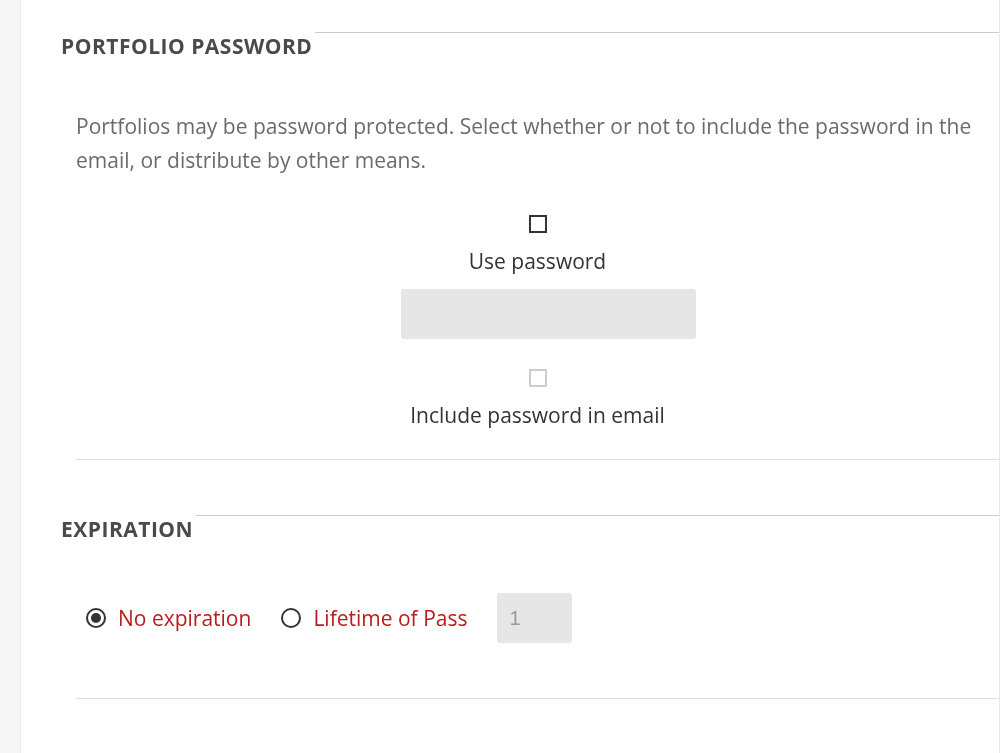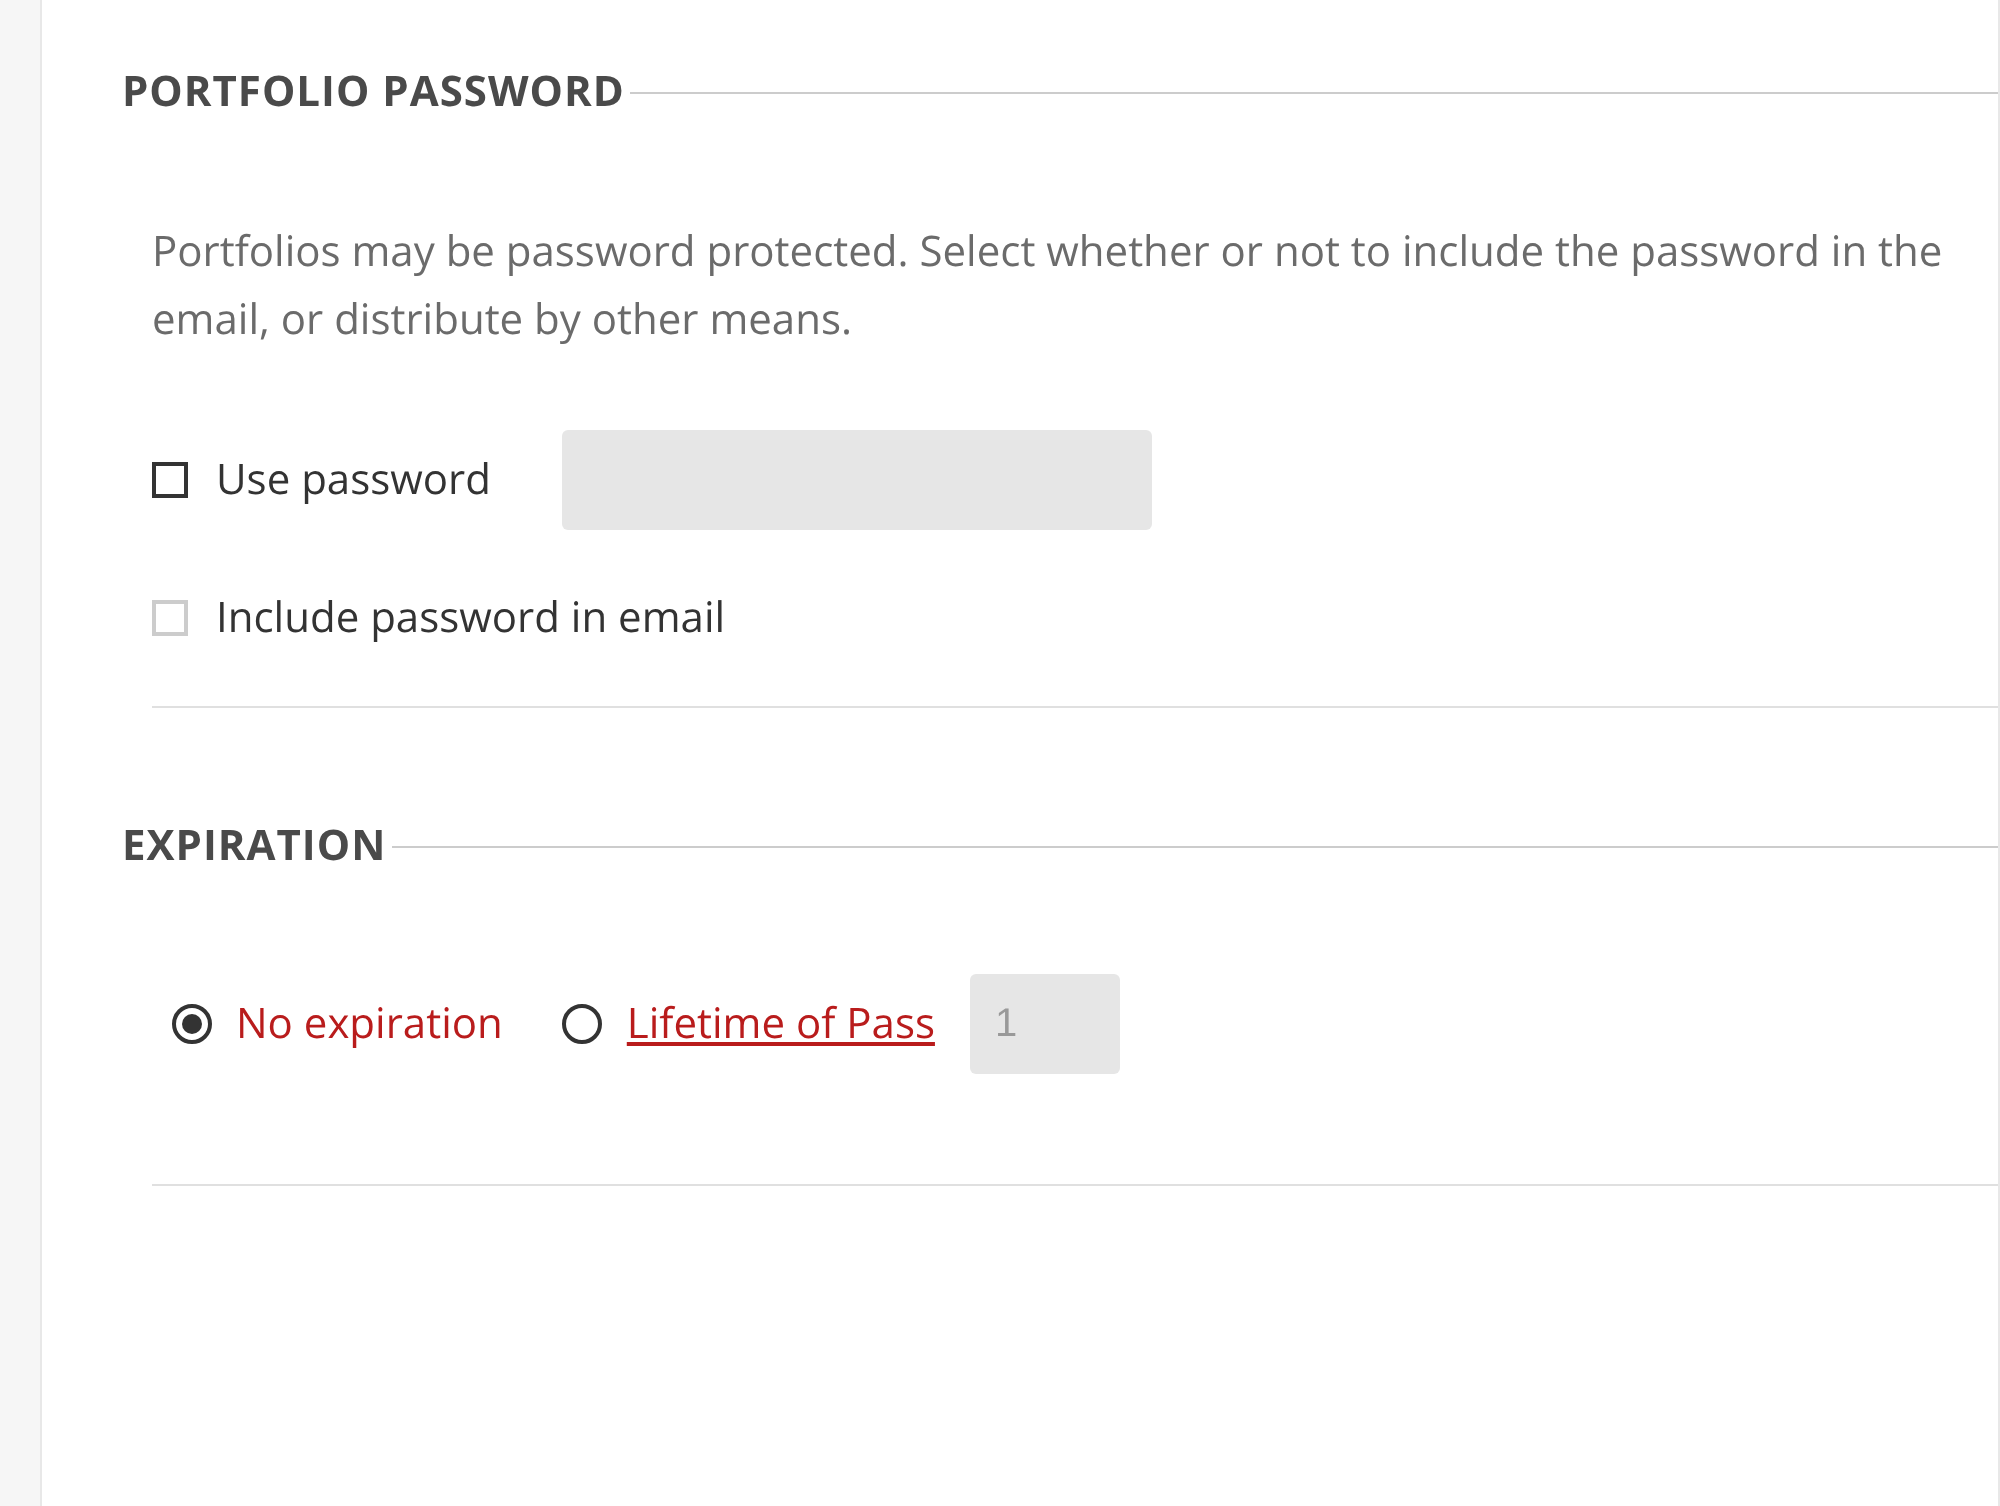--- a/index.html
+++ b/index.html
@@ -20,21 +20,20 @@
       min-height: 753px;
       border-left: 1px solid #e8e8e8;
       border-right: 1px solid #e8e8e8;
       position: relative;
     }
     .section {
       padding-top: 32px;
     }
     .section-header {
       display: flex;
-      align-items: center;
       gap: 3px;
       margin-bottom: 50px;
     }
     .section-title {
       font-size: 21px;
       font-weight: 700;
       letter-spacing: 0.5px;
       color: #4a4a4a;
       white-space: nowrap;
     }
@@ -47,20 +46,21 @@
       font-size: 21px;
       color: #6b6b6b;
       line-height: 1.6;
       margin: 0 0 38px 15px;
     }
     .form-row {
       display: flex;
       align-items: center;
       margin: 0 0 30px 15px;
       gap: 14px;
+      flex-direction: column;
     }
     .checkbox {
       width: 18px;
       height: 18px;
       border: 2px solid #333;
       background: #fff;
       flex-shrink: 0;
     }
     .checkbox.disabled {
       border-color: #ccc;
@@ -189,21 +189,21 @@
       <div class="section-title">EXPIRATION</div>
       <div class="section-divider"></div>
     </div>
 
 
     <div class="expiration-row">
       <div class="radio selected"></div>
       <span class="radio-label">No expiration</span>
 
       <div class="radio"></div>
-      <span class="radio-label" style="margin-right:6px;text-decoration:underline;">Lifetime of Pass</span>
+      <span class="radio-label" style="margin-right:18px;">Lifetime of Pass</span>
 
       <input type="text" class="number-input" value="1" style="">
 
     </div>
 
     <div class="section-bottom-divider" style="margin-top:55px;"></div>
   </div>
 
 </div>
 

